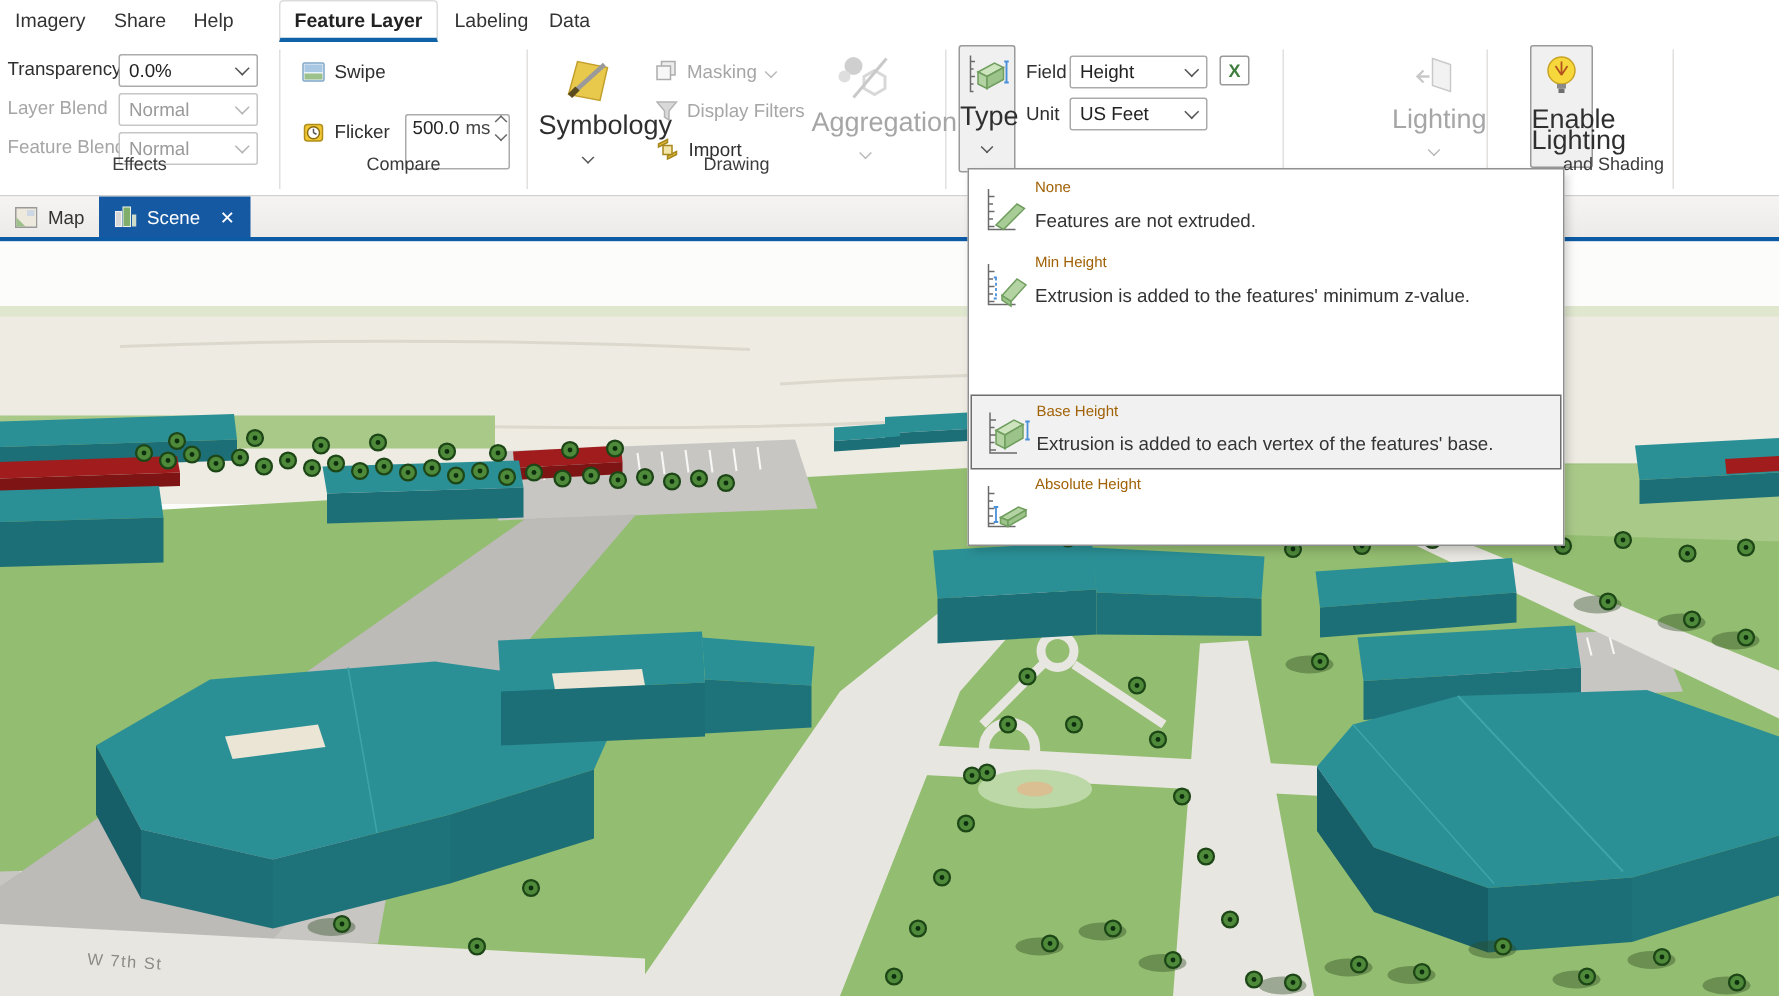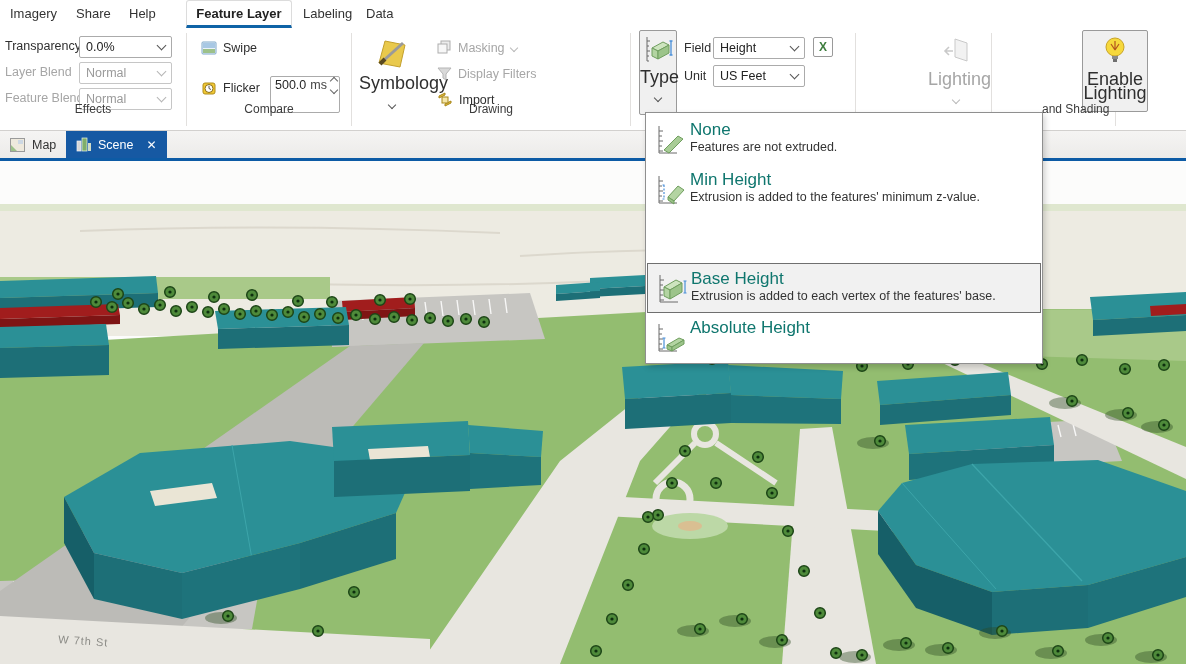--- a/index.html
+++ b/index.html
@@ -55,21 +55,21 @@
   .vtab .x{font-size:12px;color:#fff;margin-left:6px}
 
   
   .viewport{position:absolute;left:0;top:161px;width:1186px;height:503px;background:var(--sky)}
 
   
   .dropdown{position:absolute;left:645px;top:112px;width:398px;height:252px;background:#fff;border:1px solid #8f8f8f;
     box-shadow:2px 3px 6px rgba(0,0,0,.18);z-index:50}
   .mitem{position:absolute;left:1px;width:394px;height:50px}
   .mitem .ic{position:absolute;left:7px;top:8px;width:34px;height:34px}
-  .mitem .ti{position:absolute;left:43px;top:5px;font-size:17px;color:#0f766e}
+  .mitem .ti{position:absolute;left:43px;top:5px;font-size:10px;color:#a16207}
   .mitem .de{position:absolute;left:43px;top:25px;font-size:12.5px;color:#333}
   .mitem.sel{background:#f1f1f1;border:1px solid #6f6f6f}
 
   
   .bt{fill:var(--teal_top)} .bf{fill:var(--teal_front)} .bd{fill:var(--teal_dark)} .bf2{fill:var(--teal_front2)}
   .rt{fill:var(--red_top)} .rf{fill:var(--red_front)}
   .court{fill:#eae5d5}
   .road{fill:var(--road_pale)} .groad{fill:var(--road_gray)} .park{fill:var(--parking)}
   .stall{stroke:#ffffff;stroke-width:1.4;fill:none;opacity:.85}
   .street-label{fill:#8b8b86;font-size:11px;letter-spacing:1px}
@@ -164,20 +164,30 @@
       <span>Display Filters</span>
     </div>
     <div class="smallbtn" style="left:437px;top:64px">
       <svg width="16" height="15">
           <path d="M2,4 l6,-3 v2 l-6,3 z" fill="#e3bd3a" stroke="#a8871c"></path>
           <path d="M14,11 l-6,3 v-2 l6,-3 z" fill="#e3bd3a" stroke="#a8871c"></path>
           <rect x="5" y="5" width="6" height="6" fill="#f4e6a8" stroke="#a8871c"></rect>
         </svg>
       <span>Import</span>
     </div>
+    <div class="bigbtn dis" style="left:540px;width:74px">
+      <svg width="40" height="34">
+        <circle cx="12" cy="9" r="6" fill="#cfcfcf"></circle>
+          <circle cx="6" cy="16" r="4" fill="#dedede"></circle>
+        <polygon points="26,12 33,16 33,24 26,28 19,24 19,16" fill="none" stroke="#d8d8d8" stroke-width="2"></polygon>
+        <line x1="34" y1="4" x2="12" y2="30" stroke="#c9c9c9" stroke-width="2"></line>
+      </svg>
+      <div class="cap">Aggregation</div>
+      <div style="margin-top:3px"><span class="chev-sm dis"></span></div>
+    </div>
     <div class="glabel" style="left:352px;width:278px">Drawing</div>
 
     <div class="bigbtn pressed" style="left:639px;width:38px;height:85px">
       <svg width="30" height="30">
         <path d="M4,2 v24 h2 M4,6 h3 M4,11 h2 M4,16 h3 M4,21 h2" stroke="#6b6b6b" fill="none"></path>
         <polygon points="9,13 20,7 26,10 15,16" fill="#cde4bf" stroke="#6f9e5e"></polygon>
         <polygon points="9,13 15,16 15,24 9,21" fill="#b3d4a2" stroke="#6f9e5e"></polygon>
         <polygon points="15,16 26,10 26,18 15,24" fill="#9cc48a" stroke="#6f9e5e"></polygon>
         <path d="M28,6 v14 M26.5,6 h3 M26.5,20 h3" stroke="#4a90d9" stroke-width="1.3" fill="none"></path>
       </svg>
@@ -200,21 +210,21 @@
 
     <div class="bigbtn dis" style="left:927px;width:58px">
       <svg width="30" height="32">
         <polygon points="14,4 26,8 26,26 14,22" fill="#f2f2f2" stroke="#c9c9c9"></polygon>
         <path d="M4,16 h8 M8,12 l-4,4 4,4" stroke="#c9c9c9" stroke-width="1.6" fill="none"></path>
       </svg>
       <div class="cap">Lighting</div>
       <div style="margin-top:3px"><span class="chev-sm dis"></span></div>
     </div>
 
-    <div class="bigbtn pressed" style="left:1082px;width:66px;height:82px">
+    <div class="bigbtn pressed" style="left:1020px;width:42px;height:82px">
       <svg width="30" height="32">
         <circle cx="15" cy="12" r="9" fill="#f6d83c" stroke="#c8a426"></circle>
         <path d="M15,6 v9 M11,9 l4,6 M19,9 l-4,6" stroke="#b3541e" stroke-width="1.2" fill="none"></path>
         <rect x="12" y="21" width="6" height="3" fill="#8a8a8a"></rect>
         <rect x="13" y="24" width="4" height="3" fill="#6f6f6f"></rect>
       </svg>
       <div class="cap">Enable</div>
       <div class="cap">Lighting</div>
     </div>
     <div class="glabel" style="left:1042px;width:90px;text-align:left">and Shading</div>

